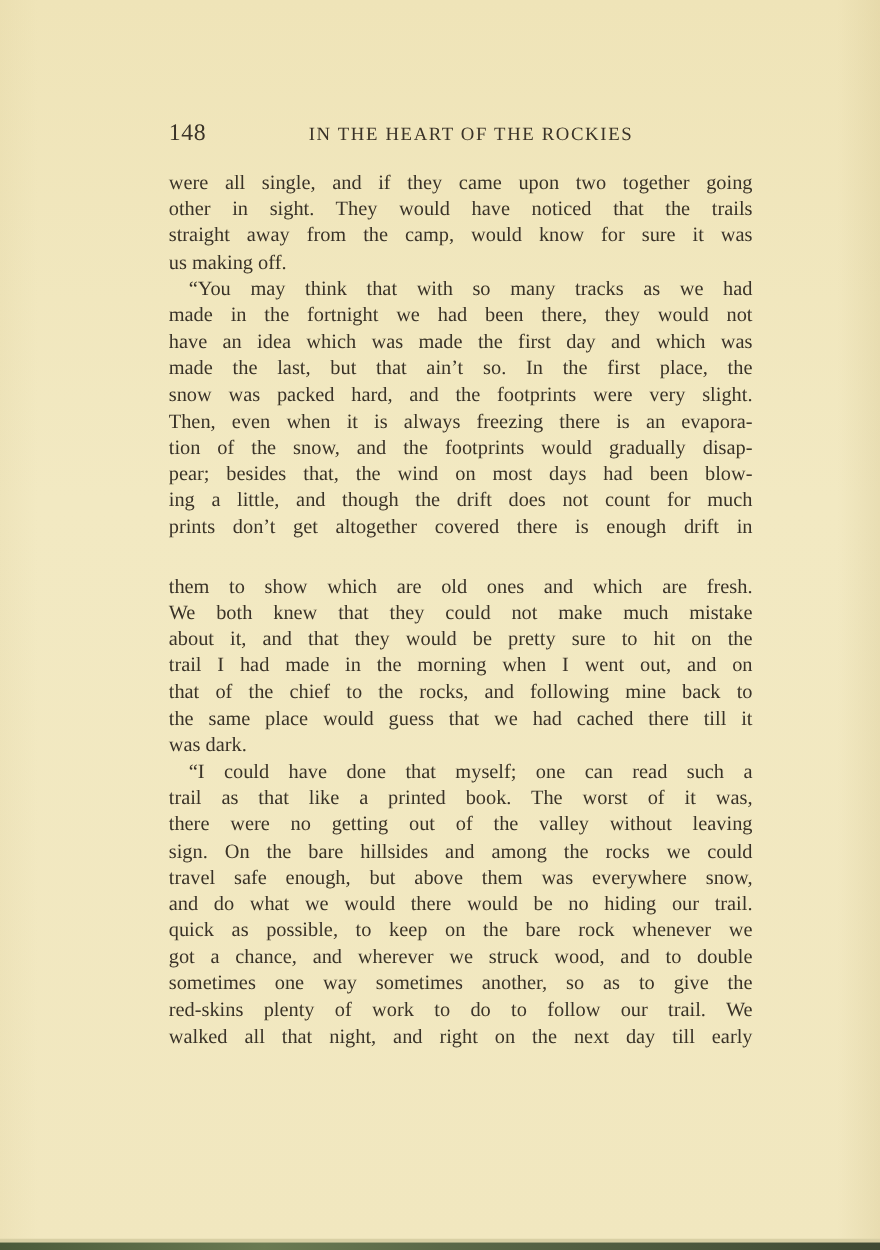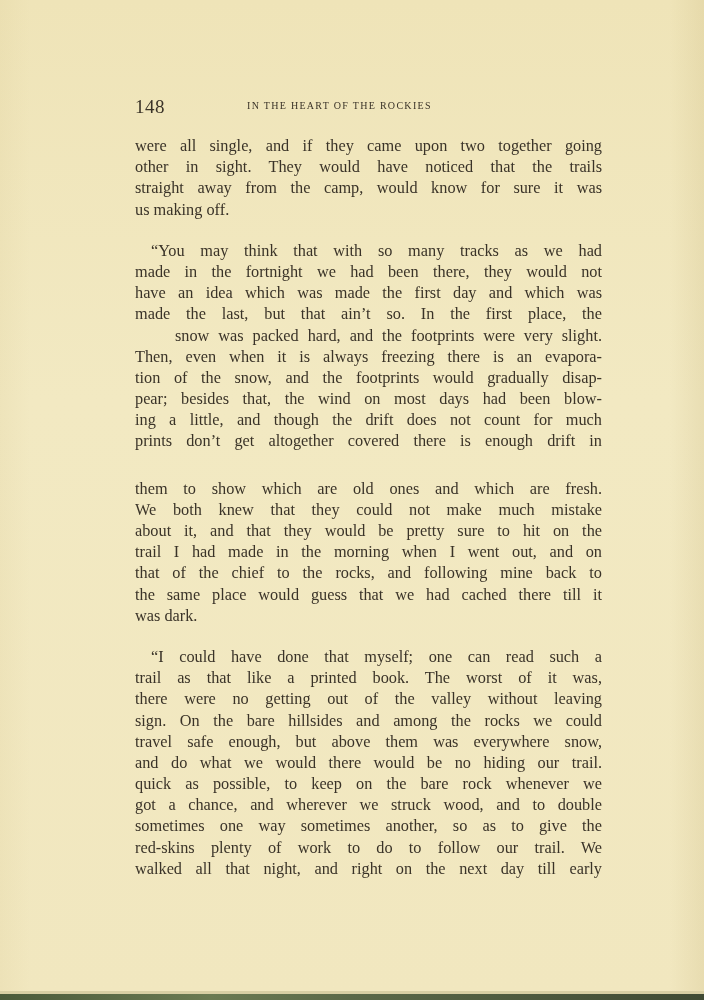--- a/index.html
+++ b/index.html
@@ -51,21 +51,21 @@
       position: absolute;
       left: 0;
       top: 0;
       font-size: 19px;
       letter-spacing: 0.5px;
     }
     .running-title {
       position: absolute;
       left: 112px;
       top: 4px;
-      font-size: 10px;
+      font-size: 15px;
       letter-spacing: 1.3px;
       text-transform: uppercase;
     }
     .body-text {
       position: absolute;
       left: 135px;
       top: 135px;
       width: 467px;
       font-family: "Liberation Serif", "DejaVu Serif", serif;
       font-size: 16.3px;
@@ -77,42 +77,41 @@
       height: 21.2px;
       white-space: nowrap;
       text-align: justify;
       text-align-last: justify;
     }
     .line.last {
       text-align-last: left;
     }
     .line.indent {
       padding-left: 16px;
-      margin-top: 20px;
     }
   </style>
 </head>
 <body>
 
 <div class="page">
   <div class="running-head">
     <span class="page-number">148</span>
     <span class="running-title">In the Heart of the Rockies</span>
   </div>
 
   <div class="body-text" id="body-text">
       <span class="line" style="white-space: nowrap;">were all single, and if they came upon two together going</span>
       <span class="line" style="white-space: nowrap;">other in sight.  They would have noticed that the trails</span>
       <span class="line" style="white-space: nowrap;">straight away from the camp, would know for sure it was</span>
       <span class="line last" style="white-space: nowrap;">us making off.</span>
       <span class="line indent" style="white-space: nowrap;">“You may think that with so many tracks as we had</span>
       <span class="line" style="white-space: nowrap;">made in the fortnight we had been there, they would not</span>
       <span class="line" style="white-space: nowrap; font-family: Liberation Serif, serif;">have an idea which was made the first day and which was</span>
       <span class="line" style="white-space: nowrap;">made the last, but that ain’t so.  In the first place, the</span>
-      <span class="line" style="white-space: nowrap; margin-left: 40px;">snow was packed hard, and the footprints were very slight.</span>
+      <span class="line" style="white-space: nowrap;">snow was packed hard, and the footprints were very slight.</span>
       <span class="line" style="white-space: nowrap;">Then, even when it is always freezing there is an evapora-</span>
       <span class="line" style="white-space: nowrap;">tion of the snow, and the footprints would gradually disap-</span>
       <span class="line" style="white-space: nowrap;">pear; besides that, the wind on most days had been blow-</span>
       <span class="line" style="white-space: nowrap;">ing a little, and though the drift does not count for much</span>
       <span class="line" style="white-space: nowrap;">prints don’t get altogether covered there is enough drift in</span>
       <span class="line" style="white-space: nowrap; margin-top: 26px;">them to show which are old ones and which are fresh.</span>
       <span class="line" style="white-space: nowrap;">We both knew that they could not make much mistake</span>
       <span class="line" style="white-space: nowrap;">about it, and that they would be pretty sure to hit on the</span>
       <span class="line" style="white-space: nowrap;">trail I had made in the morning when I went out, and on</span>
       <span class="line" style="white-space: nowrap;">that of the chief to the rocks, and following mine back to</span>

